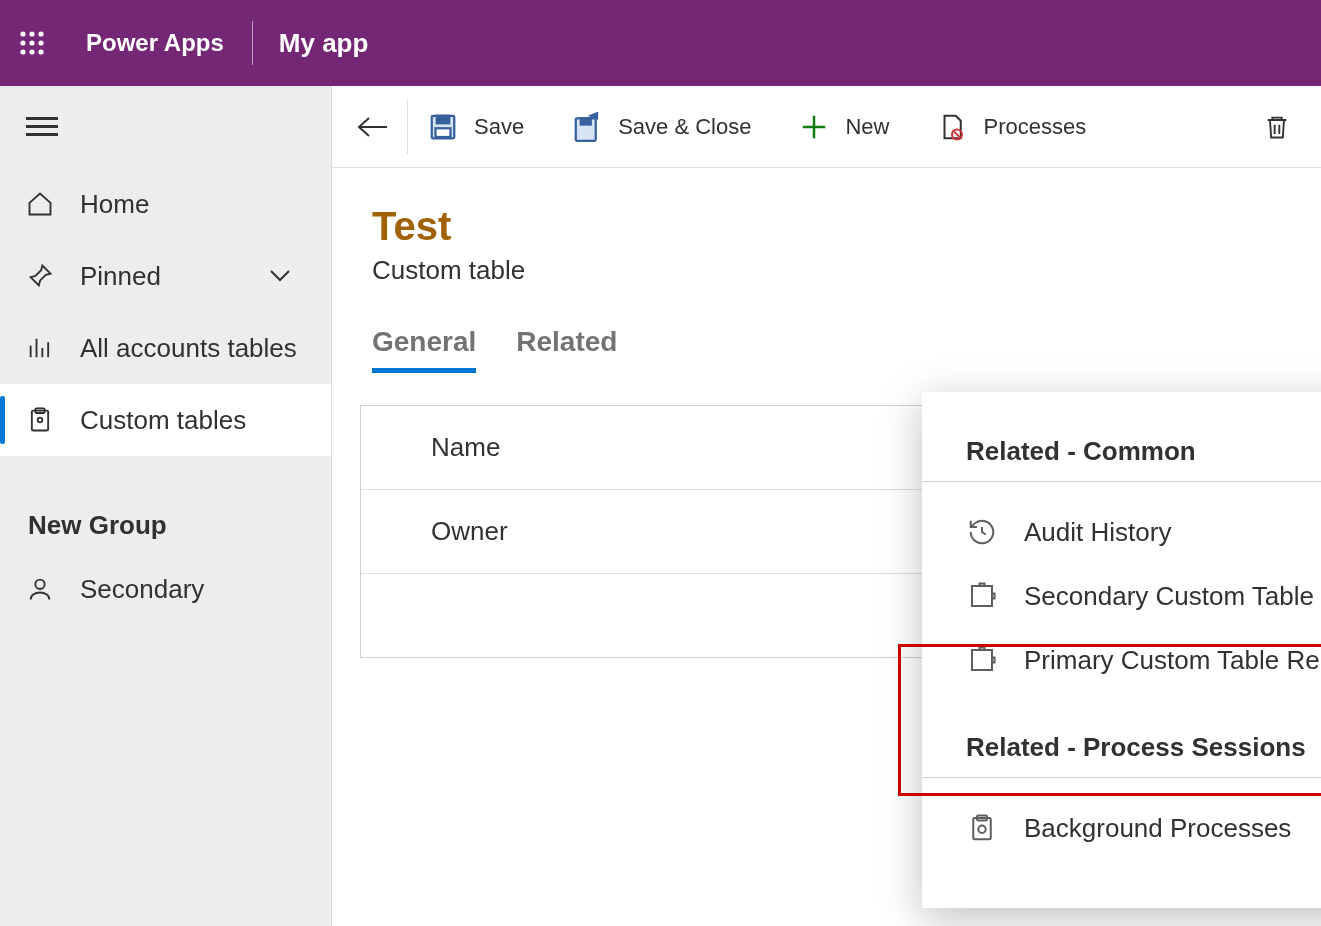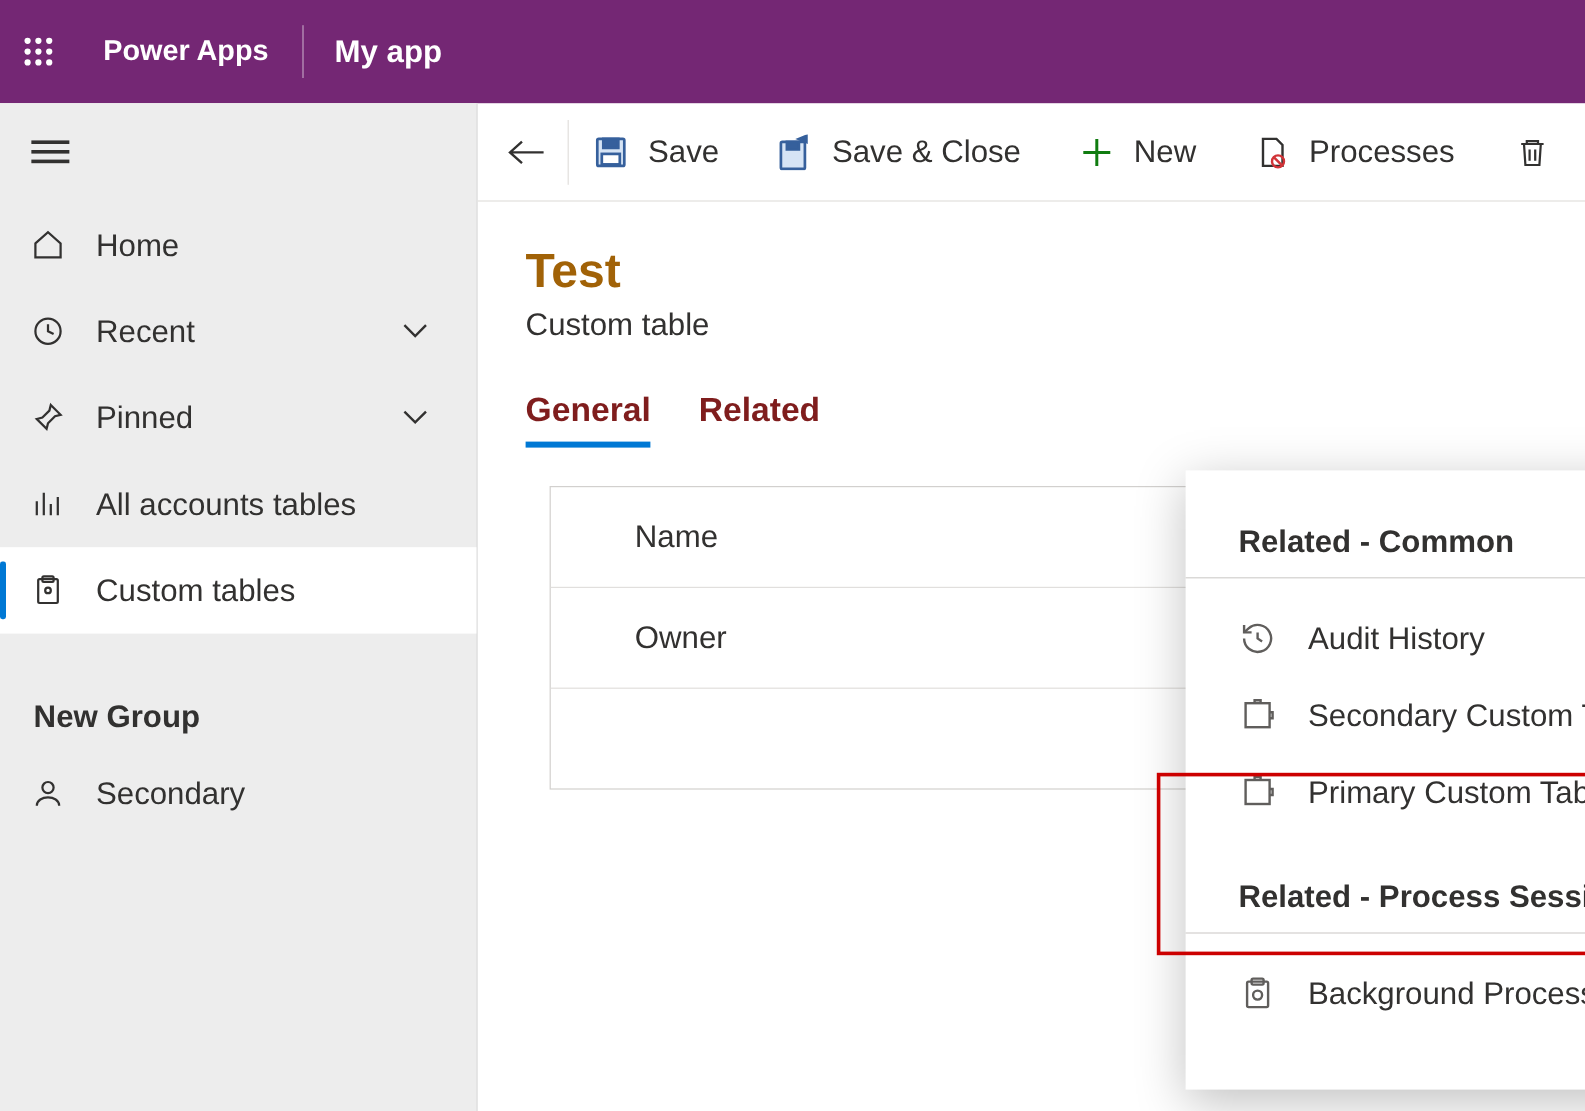--- a/index.html
+++ b/index.html
@@ -15,52 +15,52 @@
   }
   .waffle { width: 64px; display:flex; align-items:center; justify-content:center; }
   .brand { font-size: 24px; font-weight: 600; padding: 0 28px 0 22px; }
   .topbar-divider { width:1px; height:44px; background: rgba(255,255,255,0.55); }
   .appname { font-size: 26px; font-weight: 700; padding-left: 26px; }
 
   
   .body-row { display:flex; height: calc(100% - 86px); }
 
   
-  .sidebar { width: 398px; background: #ededed; border-right: 1px solid #dcdcdc; }
+  .sidebar { width: 332px; background: #ededed; border-right: 1px solid #dcdcdc; }
   .hamburger-row { height: 82px; display:flex; align-items:center; padding-left:26px; }
   .nav-item { display:flex; align-items:center; height:72px; padding-left:24px; font-size:26px; color:#323130; }
   .nav-item .icon { width:32px; height:32px; margin-right:24px; display:flex; align-items:center; justify-content:center; }
   .nav-item .chev { margin-left:auto; margin-right:40px; }
   .section-header { font-size:26px; font-weight:700; color:#323130; padding:14px 0 12px 28px; }
   .section-header.mt { margin-top: 40px; }
   .nav-item.active { background:#fff; position:relative; }
   .nav-item.active::before { content:""; position:absolute; left:0; top:12px; bottom:12px; width:5px; background:#0078d4; border-radius:2px; }
 
   
   .main { flex:1; display:flex; flex-direction:column; position:relative; }
 
   
   .cmdbar { height:82px; border-bottom:1px solid #e1dfdd; display:flex; align-items:center; padding-left:22px; }
   .cmd-back { width:54px; height:54px; display:flex; align-items:center; justify-content:center; border-right:1px solid #e1dfdd; margin-right:20px; padding-right:18px; }
-  .cmd-btn { display:flex; align-items:center; font-size:26px; color:#323130; margin-right:48px; }
+  .cmd-btn { display:flex; align-items:center; font-size:22px; color:#323130; margin-right:48px; }
   .cmd-btn .cicon { width:30px; height:30px; margin-right:16px; }
   .cmd-btn.last { margin-right:0; margin-left:auto; padding-right:12px; }
 
   
   .page-header { padding:36px 0 0 40px; }
   .page-title { font-size:40px; font-weight:700; color:#a16207; }
   .page-subtitle { font-size:26px; color:#323130; margin-top:6px; }
 
   
-  .tabs { display:flex; margin:40px 12px 0 40px; gap:40px; font-size:28px; font-weight:600; color:#7f1d1d; }
+  .tabs { display:flex; margin:40px 12px 0 40px; gap:40px; font-size:28px; font-weight:600; color:#737373; }
   .tab { padding-bottom:10px; }
   .tab.active { border-bottom:5px solid #0078d4; font-weight:700; }
 
   
-  .form-box { margin:32px 40px 0 60px; border:1px solid #d2d0ce; background:#fff; }
+  .form-box { margin:32px 40px 0 28px; border:1px solid #d2d0ce; background:#fff; }
   .form-row { border-bottom:1px solid #e1dfdd; padding:26px 0 26px 70px; font-size:26px; color:#323130; }
   .form-row:last-child { border-bottom:none; }
 
   
   .rel-popup {
     position:absolute; left:590px; top:306px; width:608px; background:#fff;
     box-shadow: 0 10px 40px rgba(0,0,0,0.25); padding:44px 0 48px 0;
   }
   .rel-group-title { font-size:26px; font-weight:700; color:#323130; padding:0 44px 14px 44px; border-bottom:1px solid #d2d0ce; margin:0 0 18px 0; }
   .rel-item { display:flex; align-items:center; padding:16px 44px; font-size:26px; color:#323130; }
@@ -105,34 +105,20 @@
 
     <div class="nav-item">
       <span class="icon">
         <svg width="28" height="28" viewBox="0 0 24 24" fill="none" stroke="#323130" stroke-width="1.6">
             <path d="M3 11 L12 3 L21 11 V21 H3 Z"></path>
           </svg>
       </span>
       <span>Home</span>
     </div>
 
-    <div class="nav-item">
-      <span class="icon">
-        <svg width="28" height="28" viewBox="0 0 24 24" fill="none" stroke="#323130" stroke-width="1.6">
-            <circle cx="12" cy="12" r="9"></circle>
-            <path d="M12 7v5l4 2"></path>
-          </svg>
-      </span>
-      <span>Recent</span>
-      <span class="chev">
-        <svg width="22" height="14" viewBox="0 0 22 14" fill="none" stroke="#323130" stroke-width="2">
-            <path d="M2 2l9 9 9-9"></path>
-          </svg>
-      </span>
-    </div>
 
     <div class="nav-item">
       <span class="icon">
         <svg width="28" height="28" viewBox="0 0 24 24" fill="none" stroke="#323130" stroke-width="1.6">
             <path d="M14 3l7 7-4 1-5 5-1 4-7-7 4-1 5-5z"></path>
           </svg>
       </span>
       <span>Pinned</span>
       <span class="chev">
         <svg width="22" height="14" viewBox="0 0 22 14" fill="none" stroke="#323130" stroke-width="2">

